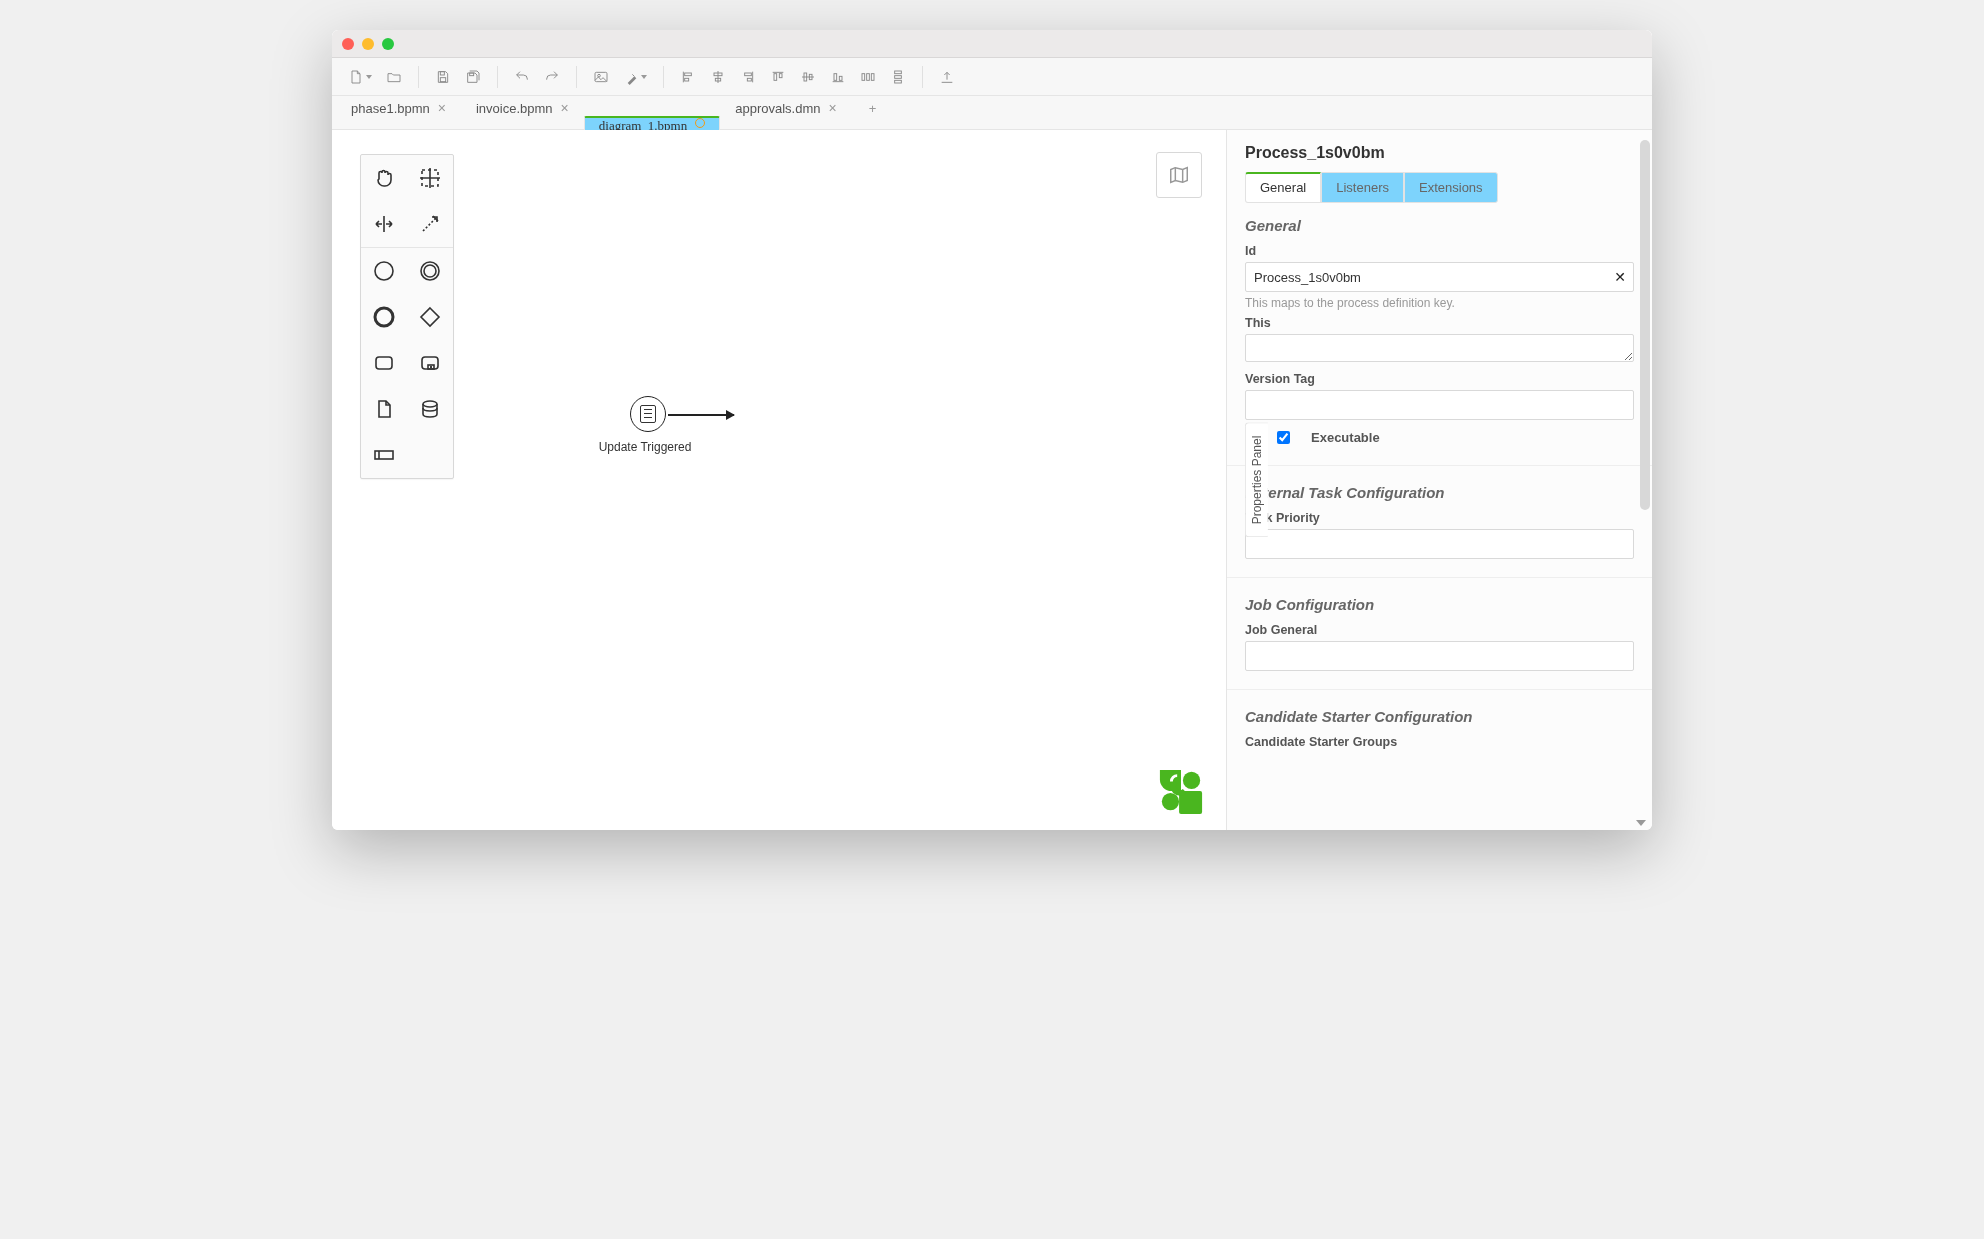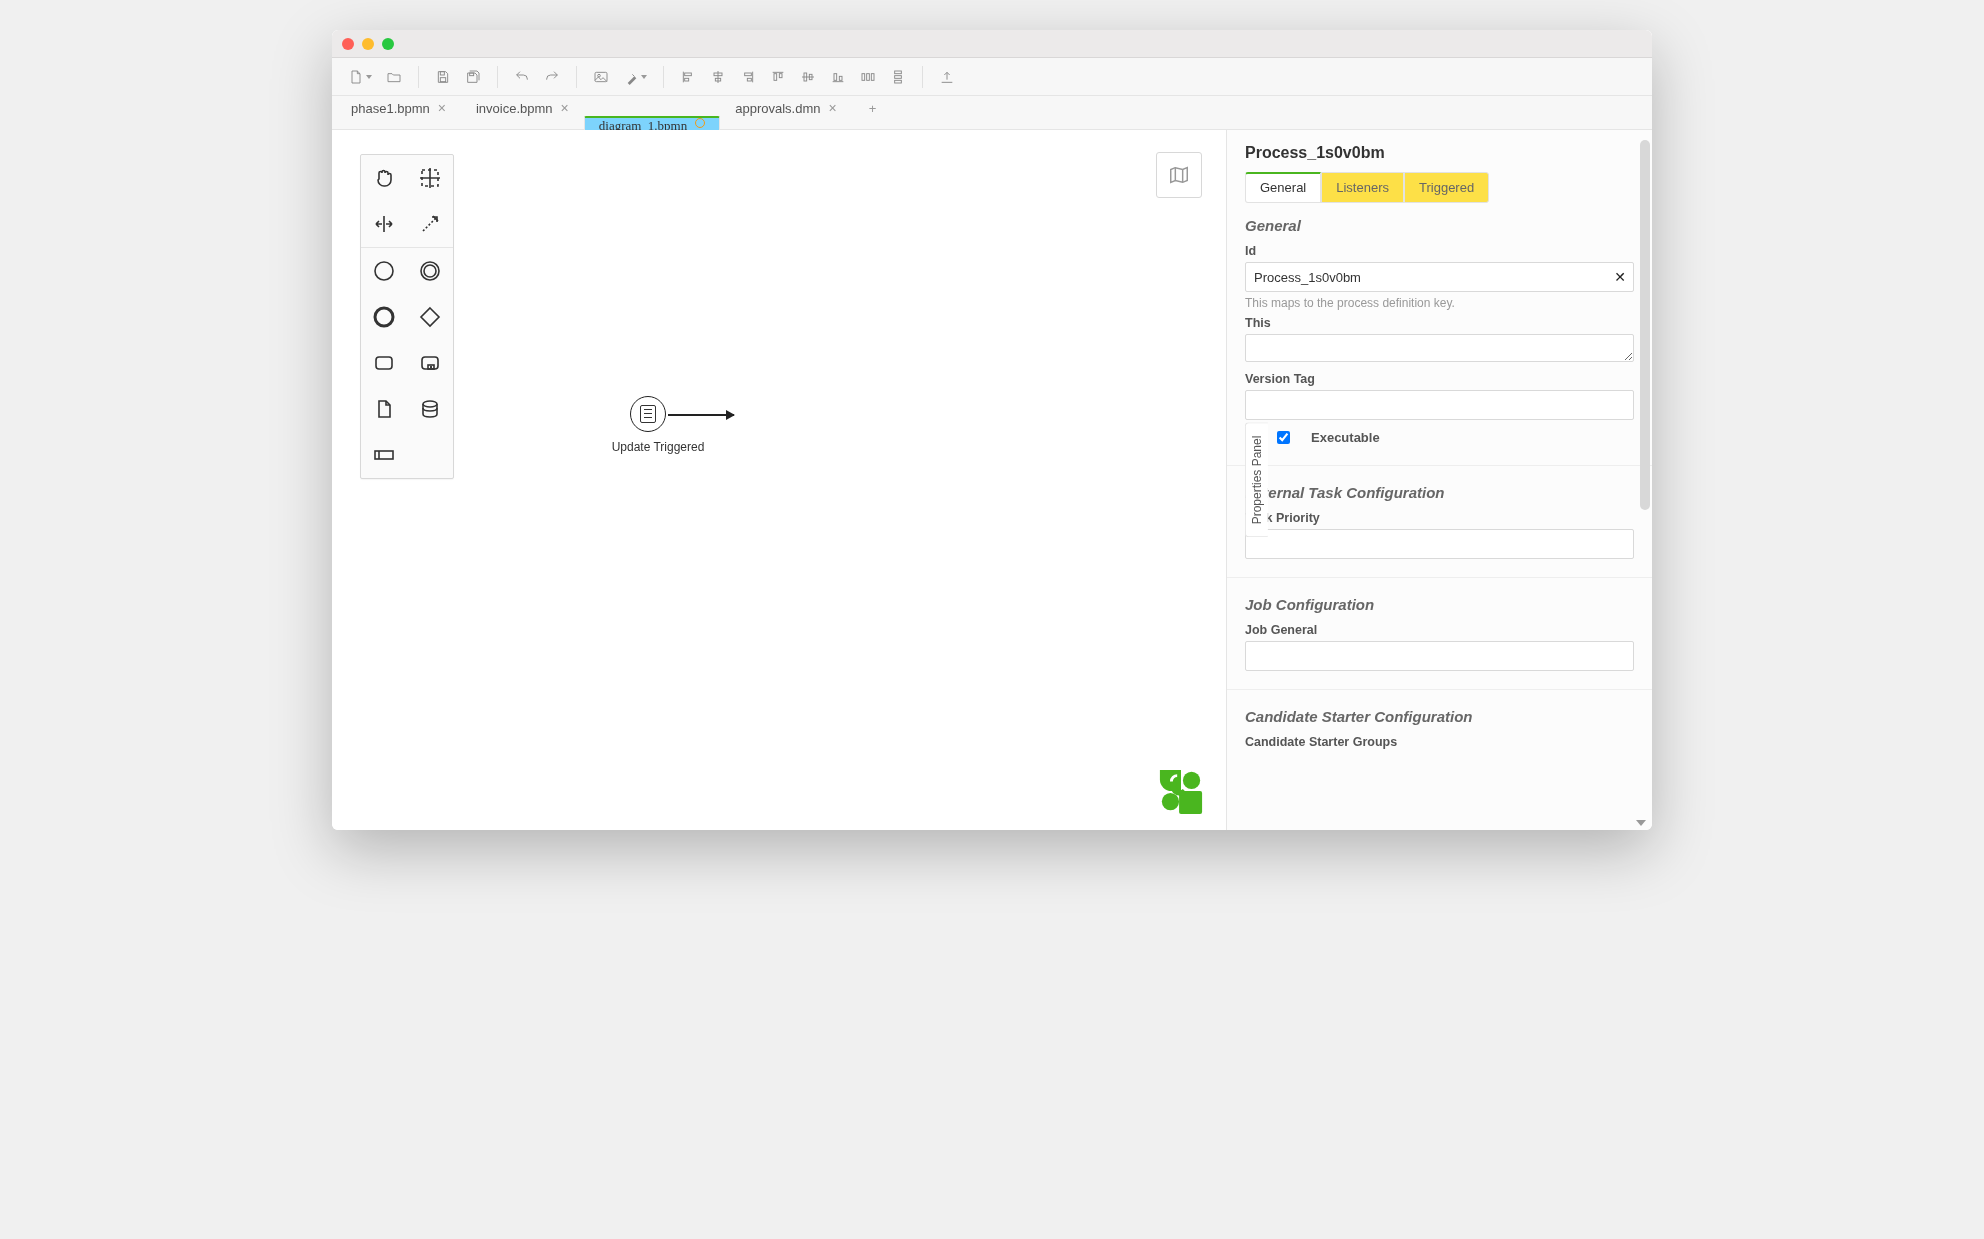--- a/index.html
+++ b/index.html
@@ -159,21 +159,21 @@
   }
   .panel .scroll {
     overflow-y: auto; flex:1; padding: 14px 18px 18px 18px;
   }
   .panel h2 {
     font-size: 16px; font-weight:700; color:#333; margin:0 0 10px 0;
   }
   .ptabs { display:flex; gap:0; margin-bottom:14px;}
   .ptab {
     padding:7px 14px; font-size:13px; color:#666;
-    border:1px solid #e2e2e2; background:#fde047; cursor:pointer;
+    border:1px solid #e2e2e2; background:#7dd3fc; cursor:pointer;
   }
   .ptab:first-child{border-radius:3px 0 0 3px}
   .ptab:last-child{border-radius:0 3px 3px 0}
   .ptab.active {
     background:#fff; color:#333; border-top:2px solid #4ab61f;
     padding-top:6px;
   }
   .section-title {
     font-size:15px; font-style:italic; color:#666; font-weight:700;
     margin: 8px 0 10px 0;
@@ -469,21 +469,21 @@
       <div class="minimap">
         <svg width="22" height="22" viewBox="0 0 24 24" fill="none" stroke="#999" stroke-width="1.6">
             <path d="M8 4l-5 2v14l5-2 8 2 5-2V4l-5 2-8-2z"></path>
             <path d="M8 4v14M16 6v14"></path>
           </svg>
       </div>
 
       <div class="start-event" style="left:298px; top:266px;">
         <div class="inner-lines"></div>
       </div>
-      <div class="start-label" style="left:266px; top:310px;">Update Triggered</div>
+      <div class="start-label" style="left:253px; top:310px;">Update Triggered</div>
 
       <div class="seq-arrow" style="left:336px; top:284px; width:66px;"></div>
 
 
       <svg class="camunda-logo" viewBox="0 0 48 48">
         <g fill="#4ab61f">
           <circle cx="13" cy="35" r="9"></circle>
           <circle cx="35" cy="13" r="9"></circle>
           <rect x="22" y="24" width="24" height="24" rx="2"></rect>
           <path d="M2 2h22v22H14A12 12 0 0 1 2 12z"></path>
@@ -497,21 +497,21 @@
     <div class="panel">
       <div class="panel-handle">Properties Panel</div>
       <div class="panel-scrollbar"></div>
 
       <div class="scroll">
         <h2>Process_1s0v0bm</h2>
 
         <div class="ptabs">
           <div class="ptab active">General</div>
           <div class="ptab">Listeners</div>
-          <div class="ptab">Triggered</div>
+          <div class="ptab">Extensions</div>
         </div>
 
         <div class="section-title">General</div>
 
         <div class="field-label">Id</div>
         <div class="input-wrap">
           <input class="text-input" value="Process_1s0v0bm" style="">
           <span class="clear-x">✕</span>
         </div>
         <div class="field-hint">This maps to the process definition key.</div>

